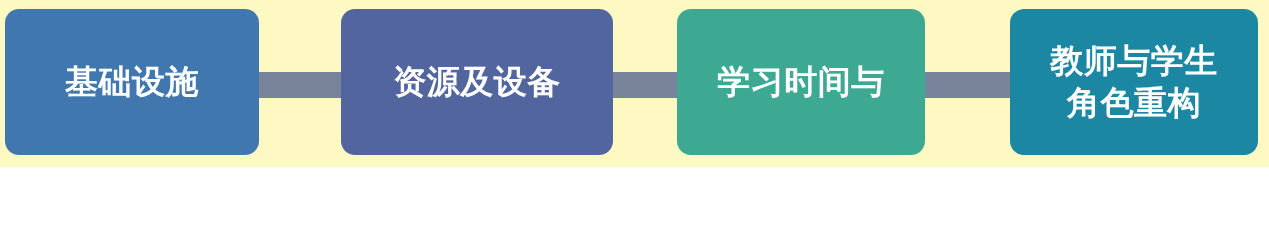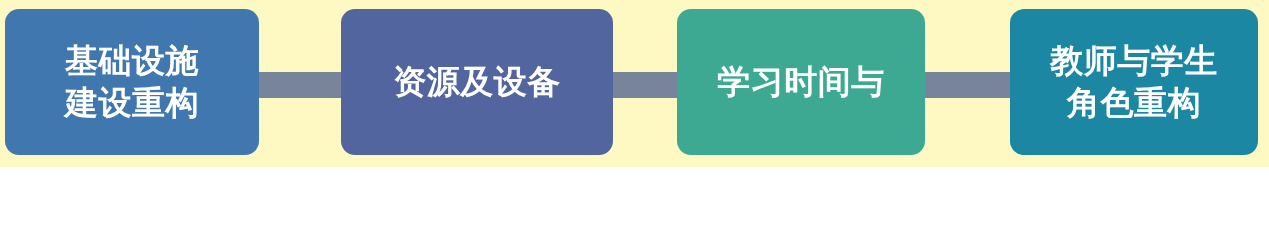--- a/index.html
+++ b/index.html
@@ -61,21 +61,20 @@
 <body>
 
 <div id="diagram-root" style="background: #fef9c3;">
 
   <div class="connector conn-1" style="background-color: rgb(120, 132, 154);"></div>
   <div class="connector conn-2" style="background-color: rgb(120, 132, 154);"></div>
   <div class="connector conn-3" style="background-color: rgb(120, 132, 154);"></div>
 
   <div class="flow-node node-1" style="background-color: rgb(63, 119, 174);">
     <div class="node-label">基础设施</div>
-    <div class="node-label">建设重构</div>
   </div>
 
   <div class="flow-node node-2" style="background-color: rgb(82, 101, 159);">
     <div class="node-label">资源及设备</div>
   </div>
 
   <div class="flow-node node-3" style="background-color: rgb(62, 169, 147);">
     <div class="node-label">学习时间与</div>
   </div>
 

